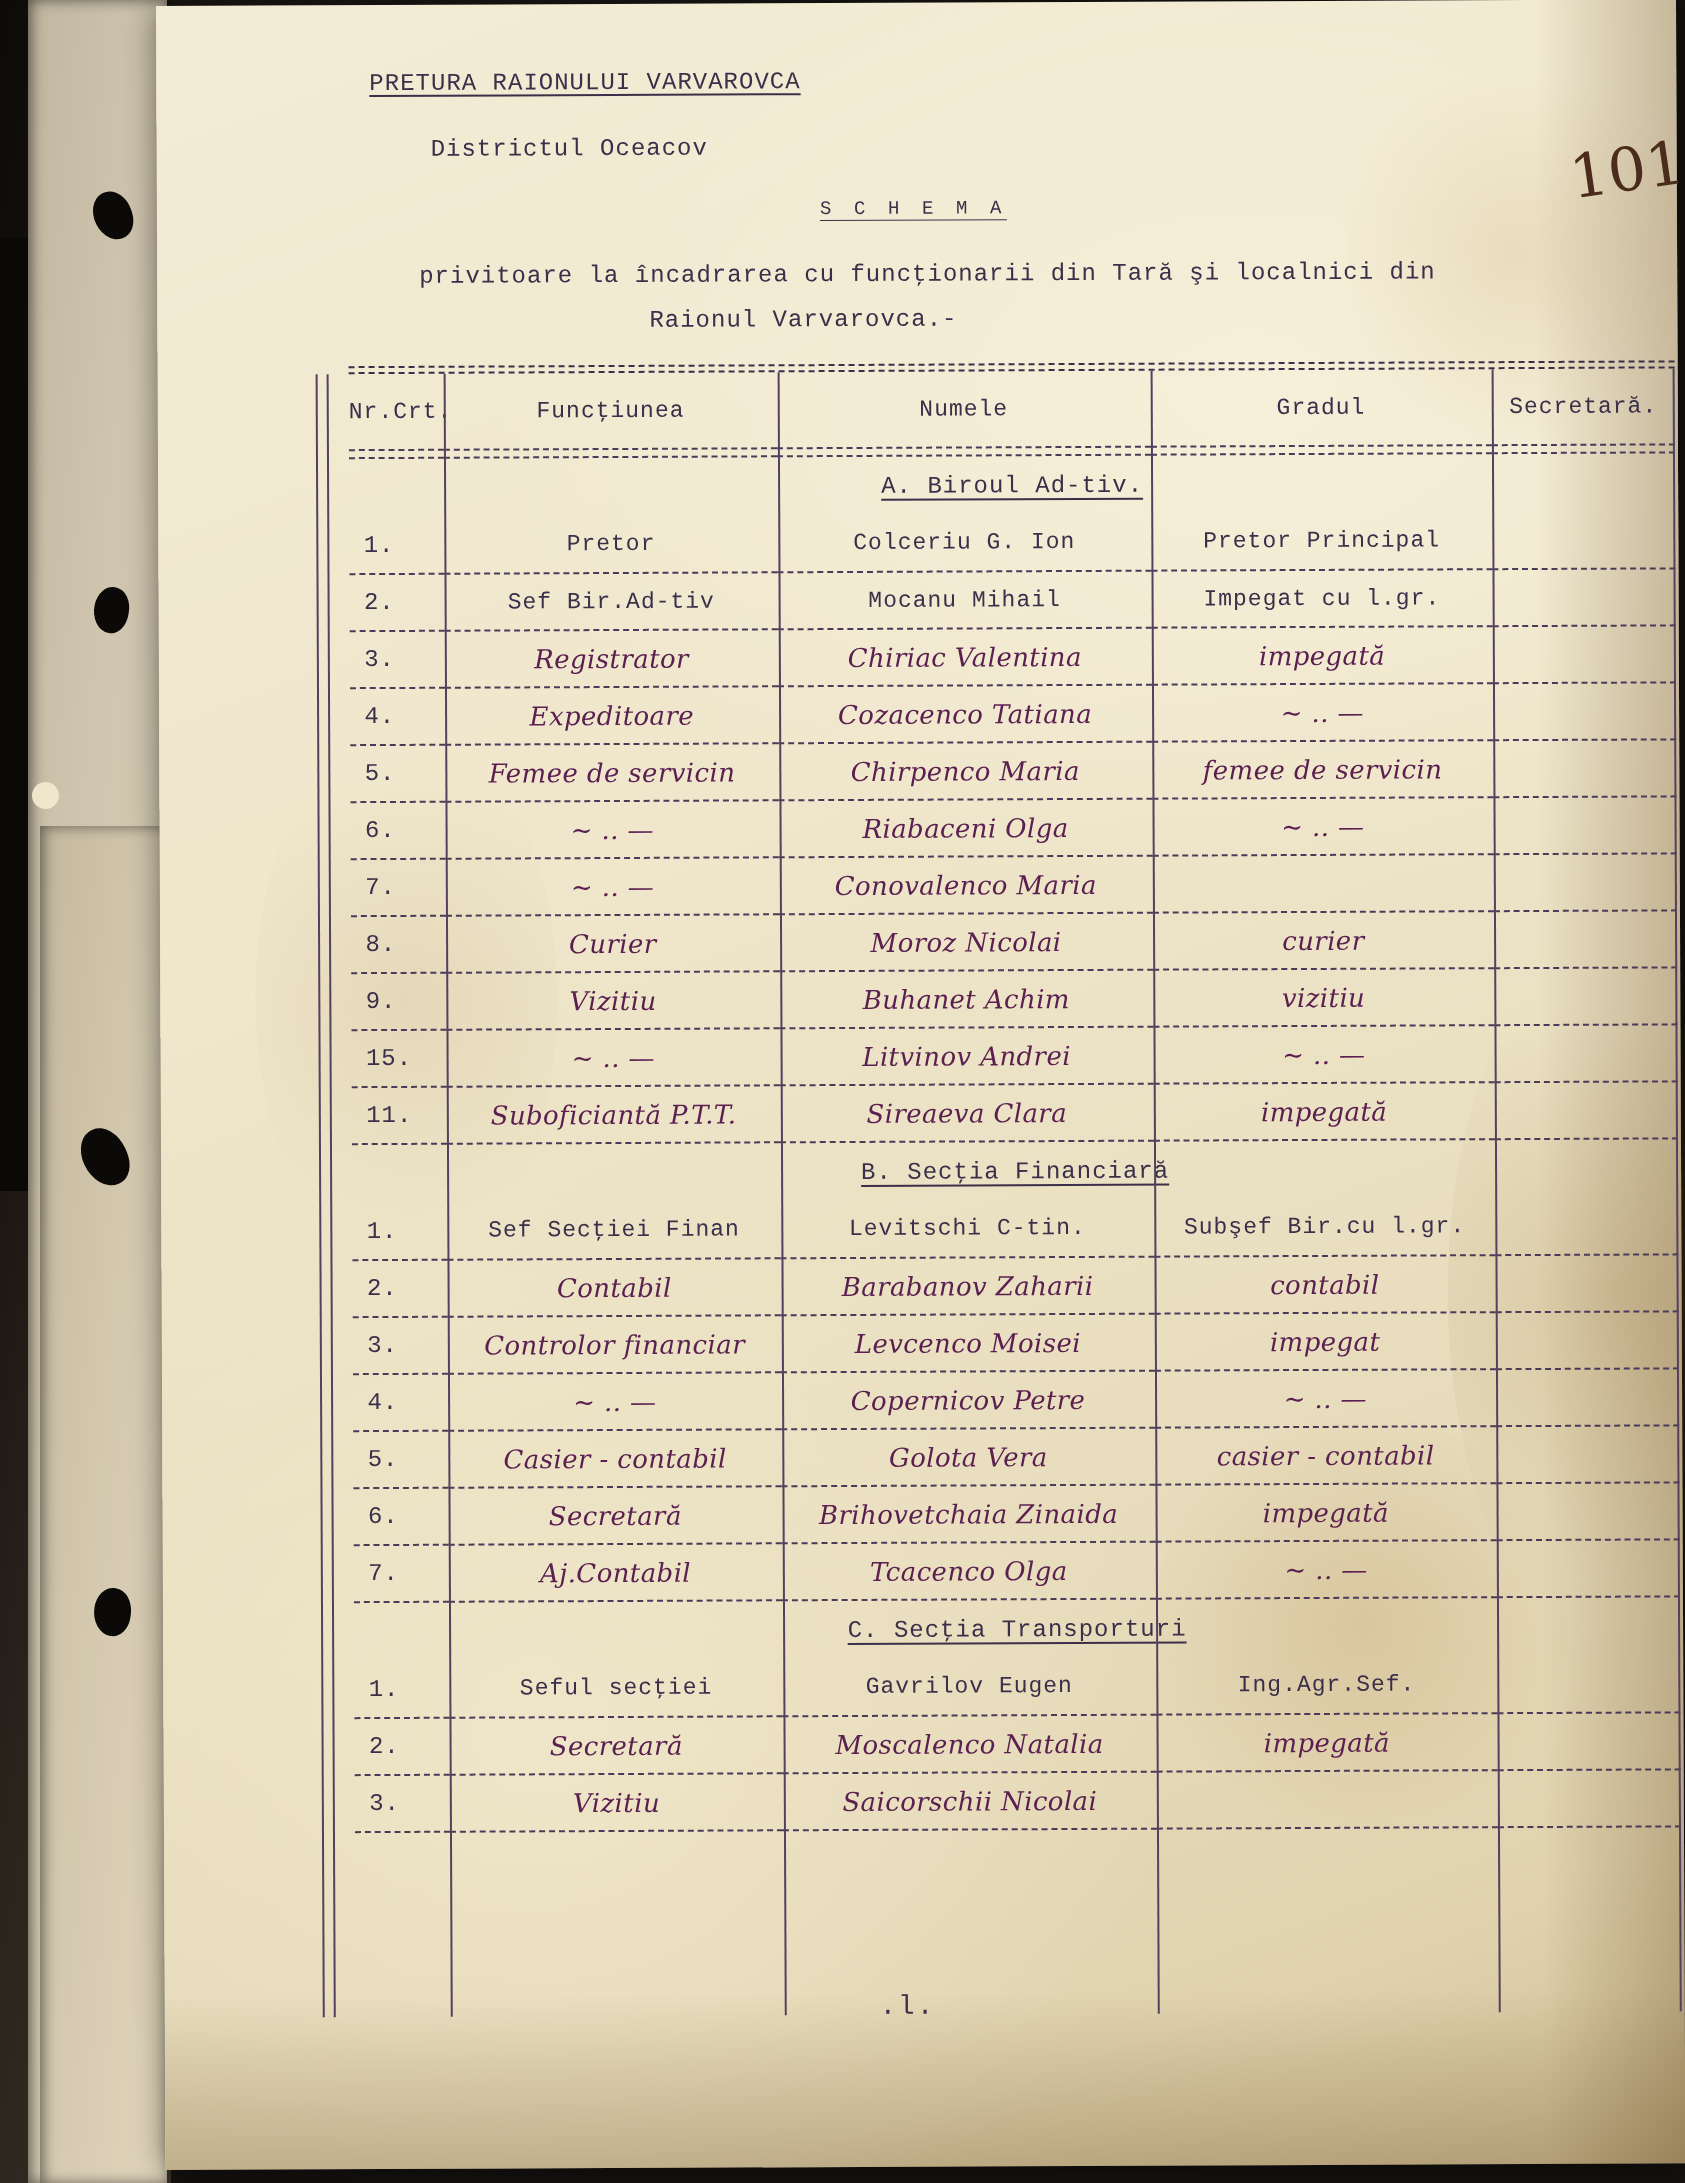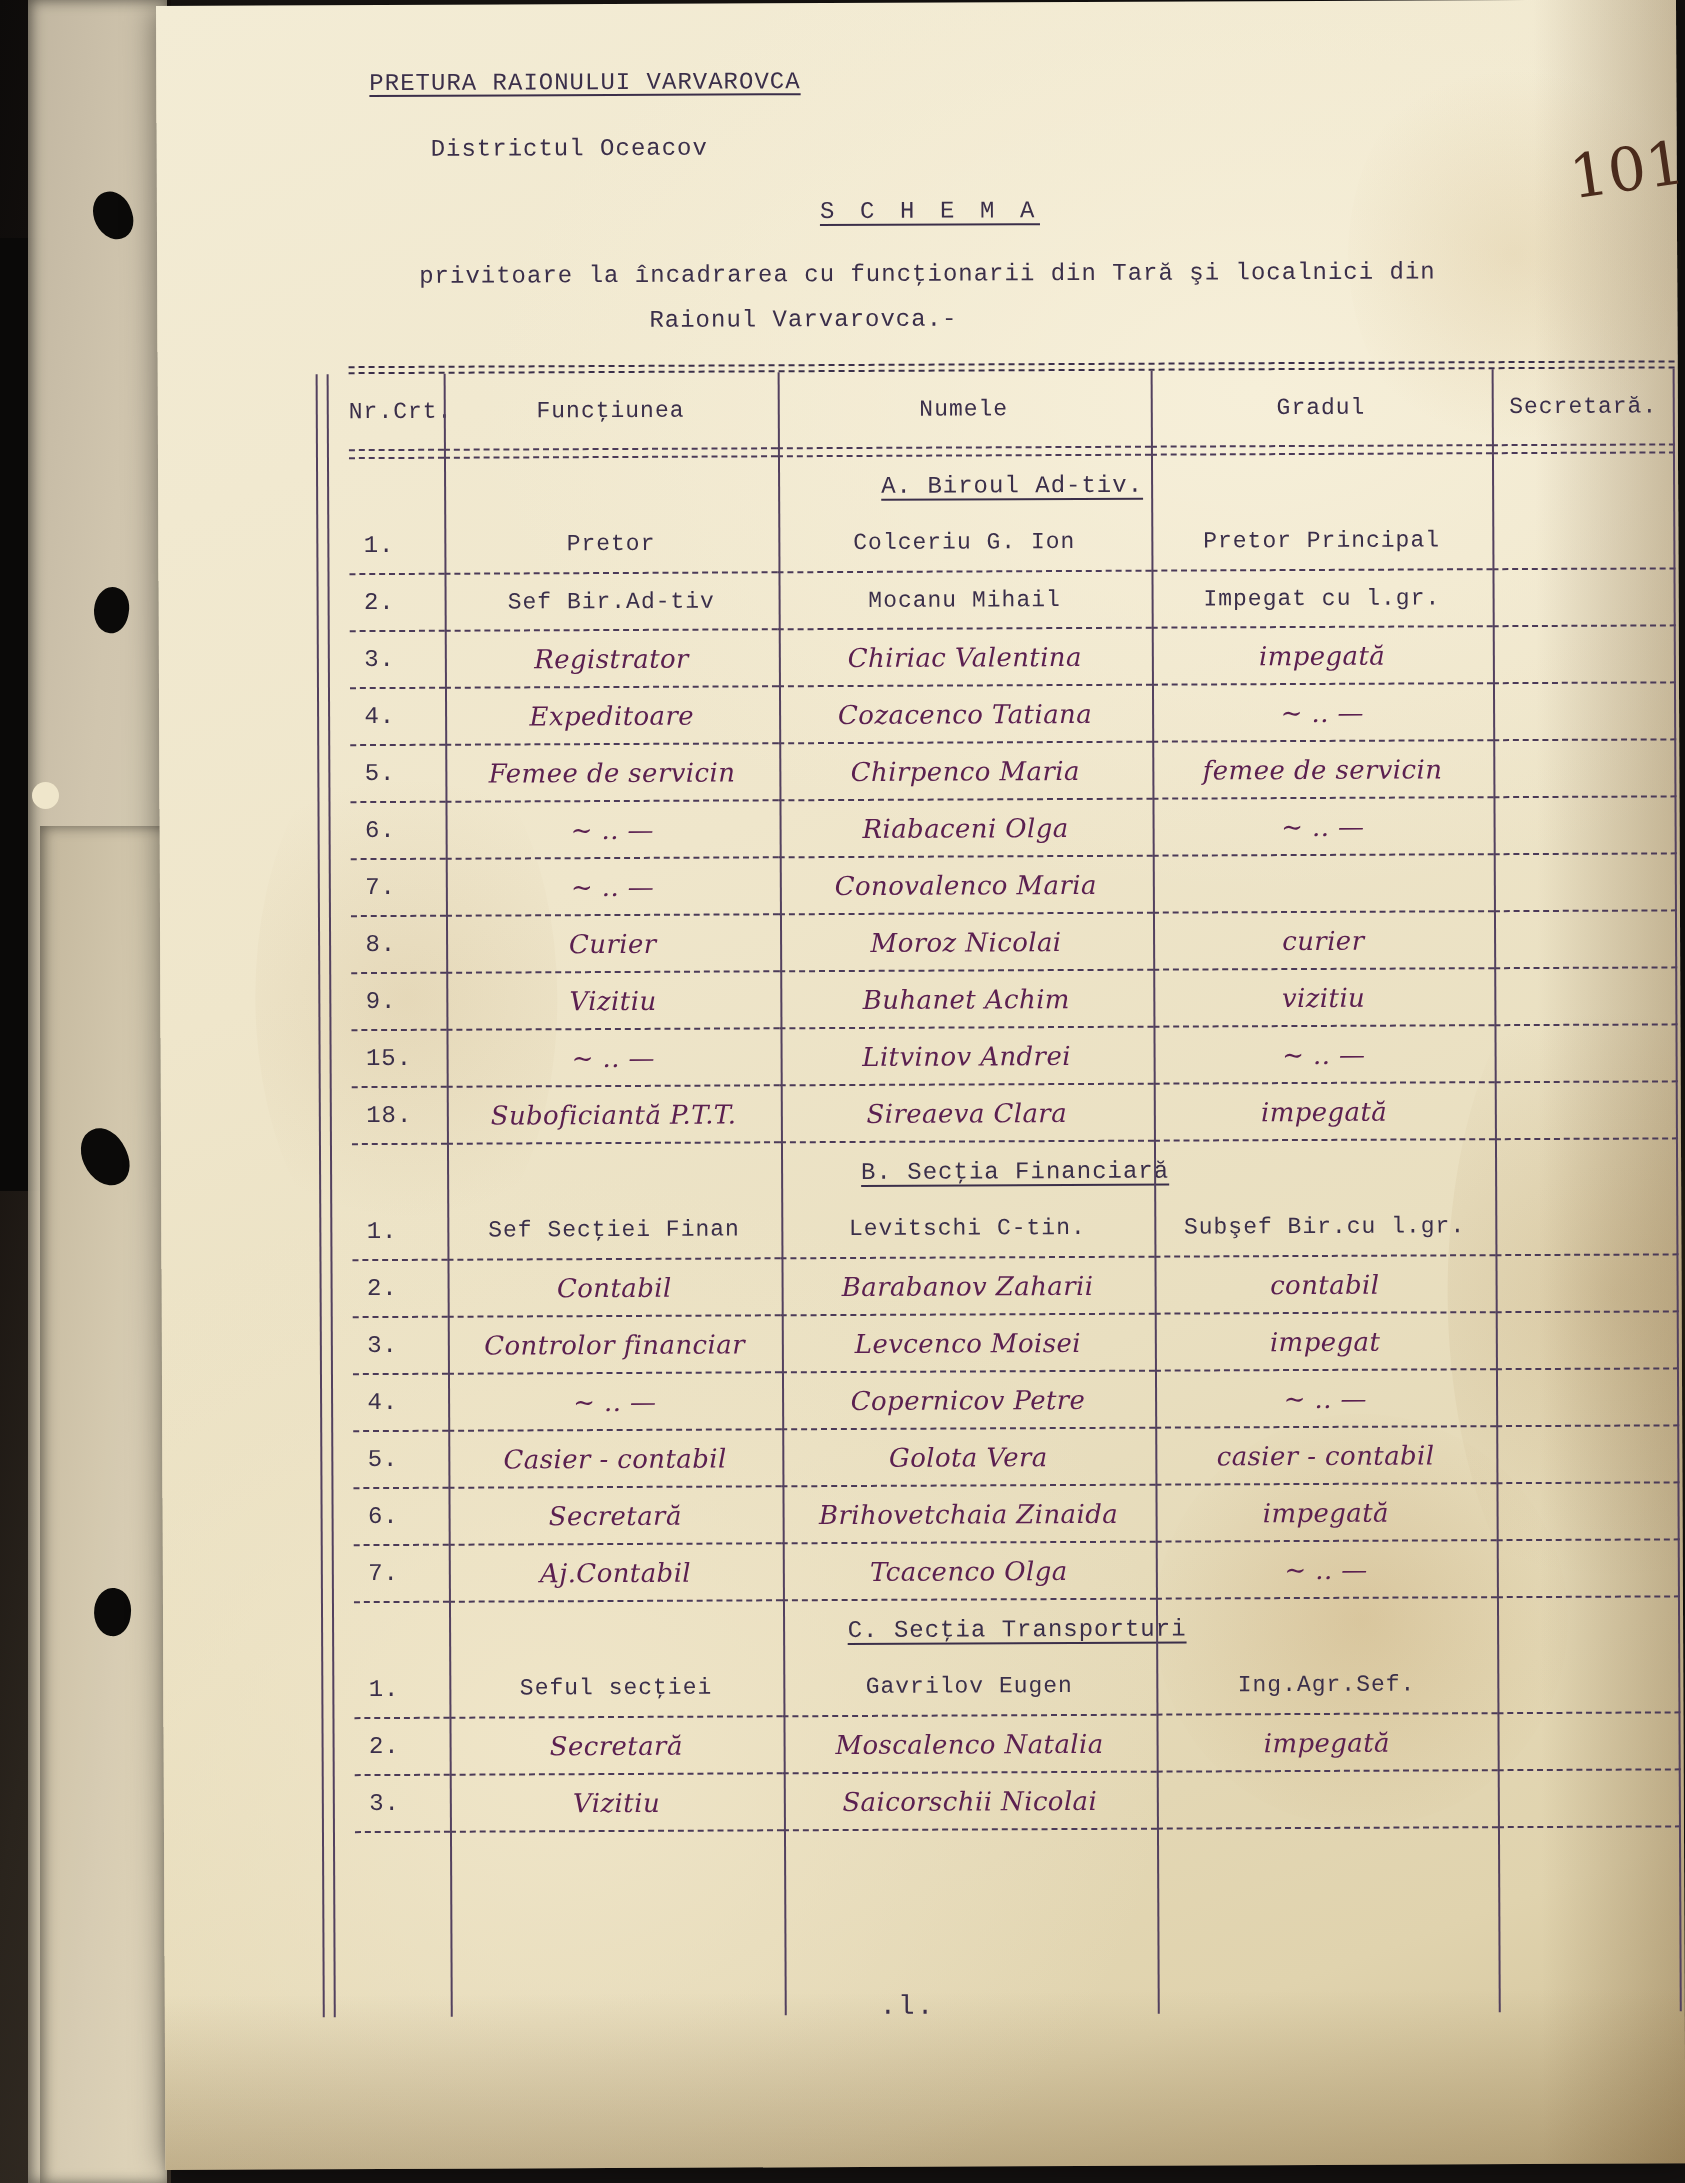--- a/index.html
+++ b/index.html
@@ -136,21 +136,21 @@
     position: absolute;
     inset: 0;
   }
 
   .hdr {
     position: absolute;
     white-space: nowrap;
   }
   #hdr-office { left: 213px; top: 65px; font-size: 24px; text-decoration: underline; text-underline-offset: 4.8px; }
   #hdr-district { left: 274px; top: 131px; font-size: 24px; }
-  #hdr-schema { left: 663px; top: 195px; font-size: 24px; letter-spacing: 5.6px; text-decoration: underline; text-underline-offset: 6.4px; }
+  #hdr-schema { left: 663px; top: 195px; font-size: 19px; letter-spacing: 5.6px; text-decoration: underline; text-underline-offset: 6.4px; }
   #hdr-sub1 { left: 262px; top: 258px; font-size: 24px; }
   #hdr-sub2 { left: 492px; top: 303px; font-size: 24px; }
 
   #page-number {
     position: absolute;
     left: 1413px; top: 135px;
     font-family: "DejaVu Serif", serif;
     font-size: 60px;
     color: #4a2b1c;
     transform: rotate(-8deg);
@@ -382,21 +382,21 @@
                 <td class="hw hand "></td>
               </tr>
               <tr class="data-row">
                 <td class="nr typed ">15.</td>
                 <td class="hw hand ">~ .. —</td>
                 <td class="hw hand ">Litvinov Andrei</td>
                 <td class="hw hand ">~ .. —</td>
                 <td class="hw hand "></td>
               </tr>
               <tr class="data-row">
-                <td class="nr typed ">18.</td>
+                <td class="nr typed ">11.</td>
                 <td class="hw hand ">Subofi­ciantă P.T.T.</td>
                 <td class="hw hand ">Sireaeva  Clara</td>
                 <td class="hw hand ">impegată</td>
                 <td class="hw hand "></td>
               </tr>
               <tr class="section-row">
                 <td colspan="5"><span class="typed sect-label">B. Secţia Financiară</span></td>
               </tr>
               <tr class="data-row">
                 <td class="nr typed ">1.</td>

